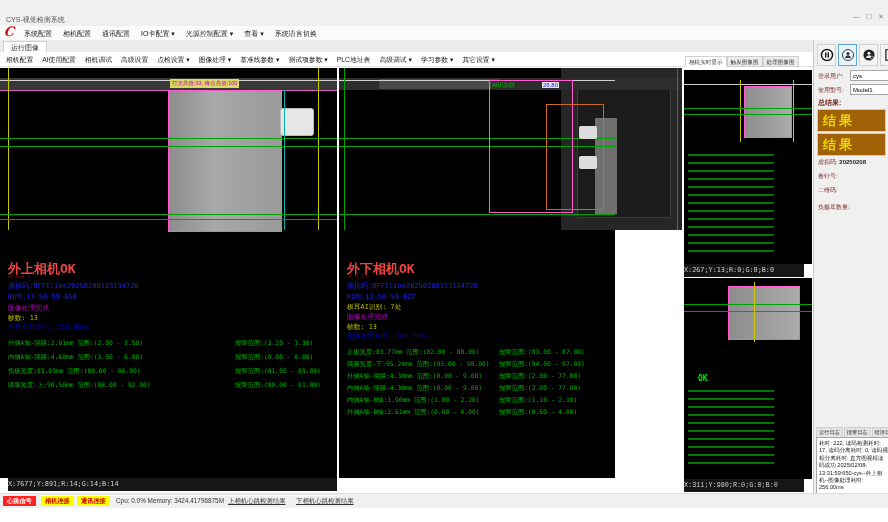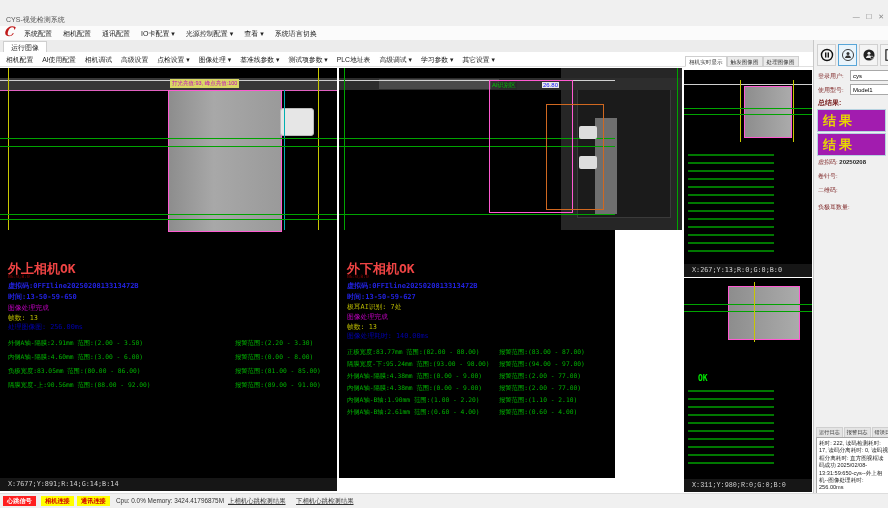--- a/index.html
+++ b/index.html
@@ -19,22 +19,22 @@
   .vtab{position:absolute;left:3px;top:1px;height:11px;padding:0 7px;background:#fff;border:1px solid #cfcfcf;border-bottom:none;
         font-size:7px;line-height:11px;color:#333;}
   .toolbar{position:absolute;left:0;top:52px;width:813px;height:14px;background:#fff;border-bottom:1px solid #e0e0e0;}
   .tool-items{position:absolute;left:6px;top:3px;display:flex;gap:9px;}
   .tool-items span{font-size:6.8px;color:#222;}
   
   .cam{position:absolute;top:68px;height:410px;background:#000;}
   .cam-left{left:0;width:337px;}
   .cam-mid{left:339px;width:276px;text-align:center;}
   .coords{position:absolute;height:13px;background:#161616;color:#cfcfcf;
-          font-family:"DejaVu Sans Mono",monospace;font-size:6.8px;line-height:13px;padding-left:8px;top:478px;}
-  .coords.c-left{left:0;width:329px;}
+          font-family:"DejaVu Sans Mono",monospace;font-size:6.8px;line-height:13px;top:478px;}
+  .coords.c-left{left:8px;width:329px;}
   .coords.c-mid{left:339px;width:335px;}
   .hline{position:absolute;left:0;right:0;height:1px;}
   .vline{position:absolute;top:0;width:1px;}
   .green{background:#00a400;}
   .yellow{background:#c8c800;}
   .cyan{background:#00b0b0;}
   .white-l{background:#cfcfcf;}
   .pinkline{background:#e060c0;}
   
   .band-l{position:absolute;left:0;top:10px;width:337px;height:13px;background:#383838;}
@@ -51,21 +51,21 @@
   .band-m2{position:absolute;left:40px;top:11px;width:120px;height:10px;background:#4a4a4a;}
   .rect-pink{position:absolute;left:150px;top:12px;width:82px;height:131px;border:1px solid #ff5ad2;}
   .rect-orange{position:absolute;left:207px;top:36px;width:56px;height:104px;border:1px solid #d06820;}
   .blob{position:absolute;left:240px;width:18px;height:13px;background:#ddd;border-radius:2px;}
   .ovlabel-ai{position:absolute;left:152px;top:13px;font-size:6px;color:#00d000;background:rgba(40,40,40,.7);padding:0 1px;}
   .ovlabel-val{position:absolute;left:203px;top:14px;font-size:6px;color:#1515ff;background:#e8e8e8;padding:0 1px;}
   
   .ctxt{position:absolute;left:8px;white-space:nowrap;font-family:"DejaVu Sans Mono",monospace;}
   .cam-title{font-size:13px;font-weight:bold;color:#ef4444;}
   .ng-line{font-size:4.5px;color:#8b0000;}
-  .info-blue{font-size:7px;font-weight:bold;color:#2222e0;}
+  .info-blue{font-size:7px;font-weight:normal;color:#2222e0;}
   .info-mag{font-size:6.8px;color:#c000c0;}
   .info-yel{font-size:6.8px;color:#b8b800;}
   .info-dblue{font-size:6.8px;color:#0000b0;}
   .meas-row{position:absolute;left:0;right:0;height:13px;}
   .meas{position:absolute;font-family:"DejaVu Sans Mono",monospace;font-size:6.3px;color:#00b400;white-space:nowrap;}
   .cam-left .meas.alarm{left:235px;}
   .cam-mid .meas.alarm{left:160px;}
   .meas.lbl{left:8px;}
   
   .thumb-tabs{position:absolute;left:685px;top:56px;width:126px;height:11px;display:flex;}
@@ -82,21 +82,21 @@
   
   .side{position:absolute;left:813px;top:40px;width:75px;height:453px;background:#f0f0f0;border-left:1px solid #c8c8c8;}
   .btnrow{position:absolute;left:3px;top:4px;display:flex;gap:2px;}
   .sbtn{width:17px;height:20px;background:#f4f4f4;border:1px solid #d0d0d0;display:flex;align-items:center;justify-content:center;}
   .sbtn.sel{border:1px solid #58a6d8;background:#e9f4fb;}
   .sbtn svg{width:14px;height:14px;}
   .fld{position:absolute;left:4px;font-size:6px;color:#7a1f1f;white-space:nowrap;}
   .inp{position:absolute;left:36px;width:35px;height:9px;background:#fff;border:1px solid #a8a8a8;
        font-size:6px;padding:0 2px;font-family:"Liberation Sans",sans-serif;}
   .lblb{position:absolute;left:4px;font-size:7px;font-weight:bold;color:#7a1f1f;}
-  .resbox{position:absolute;left:3px;width:62px;height:21px;background:#a21caf;border:1px solid #b6d2e0;
+  .resbox{position:absolute;left:3px;width:62px;height:21px;background:#a16207;border:1px solid #b6d2e0;
           color:#e8d800;font-size:13px;font-weight:bold;line-height:21px;padding-left:5px;letter-spacing:3px;}
   .log-tabs{position:absolute;left:2px;top:387px;display:flex;gap:1px;}
   .log-tabs span{font-size:5.2px;line-height:9px;padding:0 2px;background:#e4e4e4;border:1px solid #cfcfcf;color:#333;white-space:nowrap;}
   .logbox{position:absolute;left:2px;top:397px;width:69px;height:53px;background:#fff;border:1px solid #a8a8a8;
           font-size:5.6px;line-height:7.4px;color:#222;padding:2px;overflow:hidden;}
   
   .statusbar{position:absolute;left:0;top:493px;width:888px;height:14px;background:#f0f0f0;border-top:1px solid #ddd;}
   .badge{position:absolute;top:2px;height:10px;font-size:6.2px;line-height:10px;padding:0 4px;font-weight:bold;}
   .b-red{background:#ff2020;color:#fff;}
   .b-yel{background:#ffff00;color:#d00000;}
@@ -166,21 +166,21 @@
     <div class="ovlabel-l">打光亮值:93, 峰点亮值:100</div>
 
     <div class="ctxt" style="top:190px">
       <span class="cam-title">外上相机</span><span class="cam-title ok">OK</span>
     </div>
     <div class="ctxt ng-line" style="top:206px">NG:0;B:0</div>
     <div class="ctxt info-blue" style="top:213px">虚拟码:0FFIline2025020813313472B</div>
     <div class="ctxt info-blue" style="top:224px">时间:13-50-59-650</div>
     <div class="ctxt info-mag" style="top:235px">图像处理完成</div>
     <div class="ctxt info-yel" style="top:245px">帧数: 13</div>
-    <div class="ctxt info-dblue" style="top:254px">处理图像图: 256.00ms</div>
+    <div class="ctxt info-dblue" style="top:254px">相机实时显示: 256.00ms</div>
 
     <div class="meas-row" style="top:271px">
       <span class="meas lbl">外侧A轴-隔膜:2.91mm 范围:(2.00 - 3.50)</span>
       <span class="meas alarm">报警范围:(2.20 - 3.30)</span>
     </div>
     <div class="meas-row" style="top:285px">
       <span class="meas lbl">内侧A轴-隔膜:4.60mm 范围:(3.00 - 6.00)</span>
       <span class="meas alarm">报警范围:(0.00 - 8.00)</span>
     </div>
     <div class="meas-row" style="top:299px">

